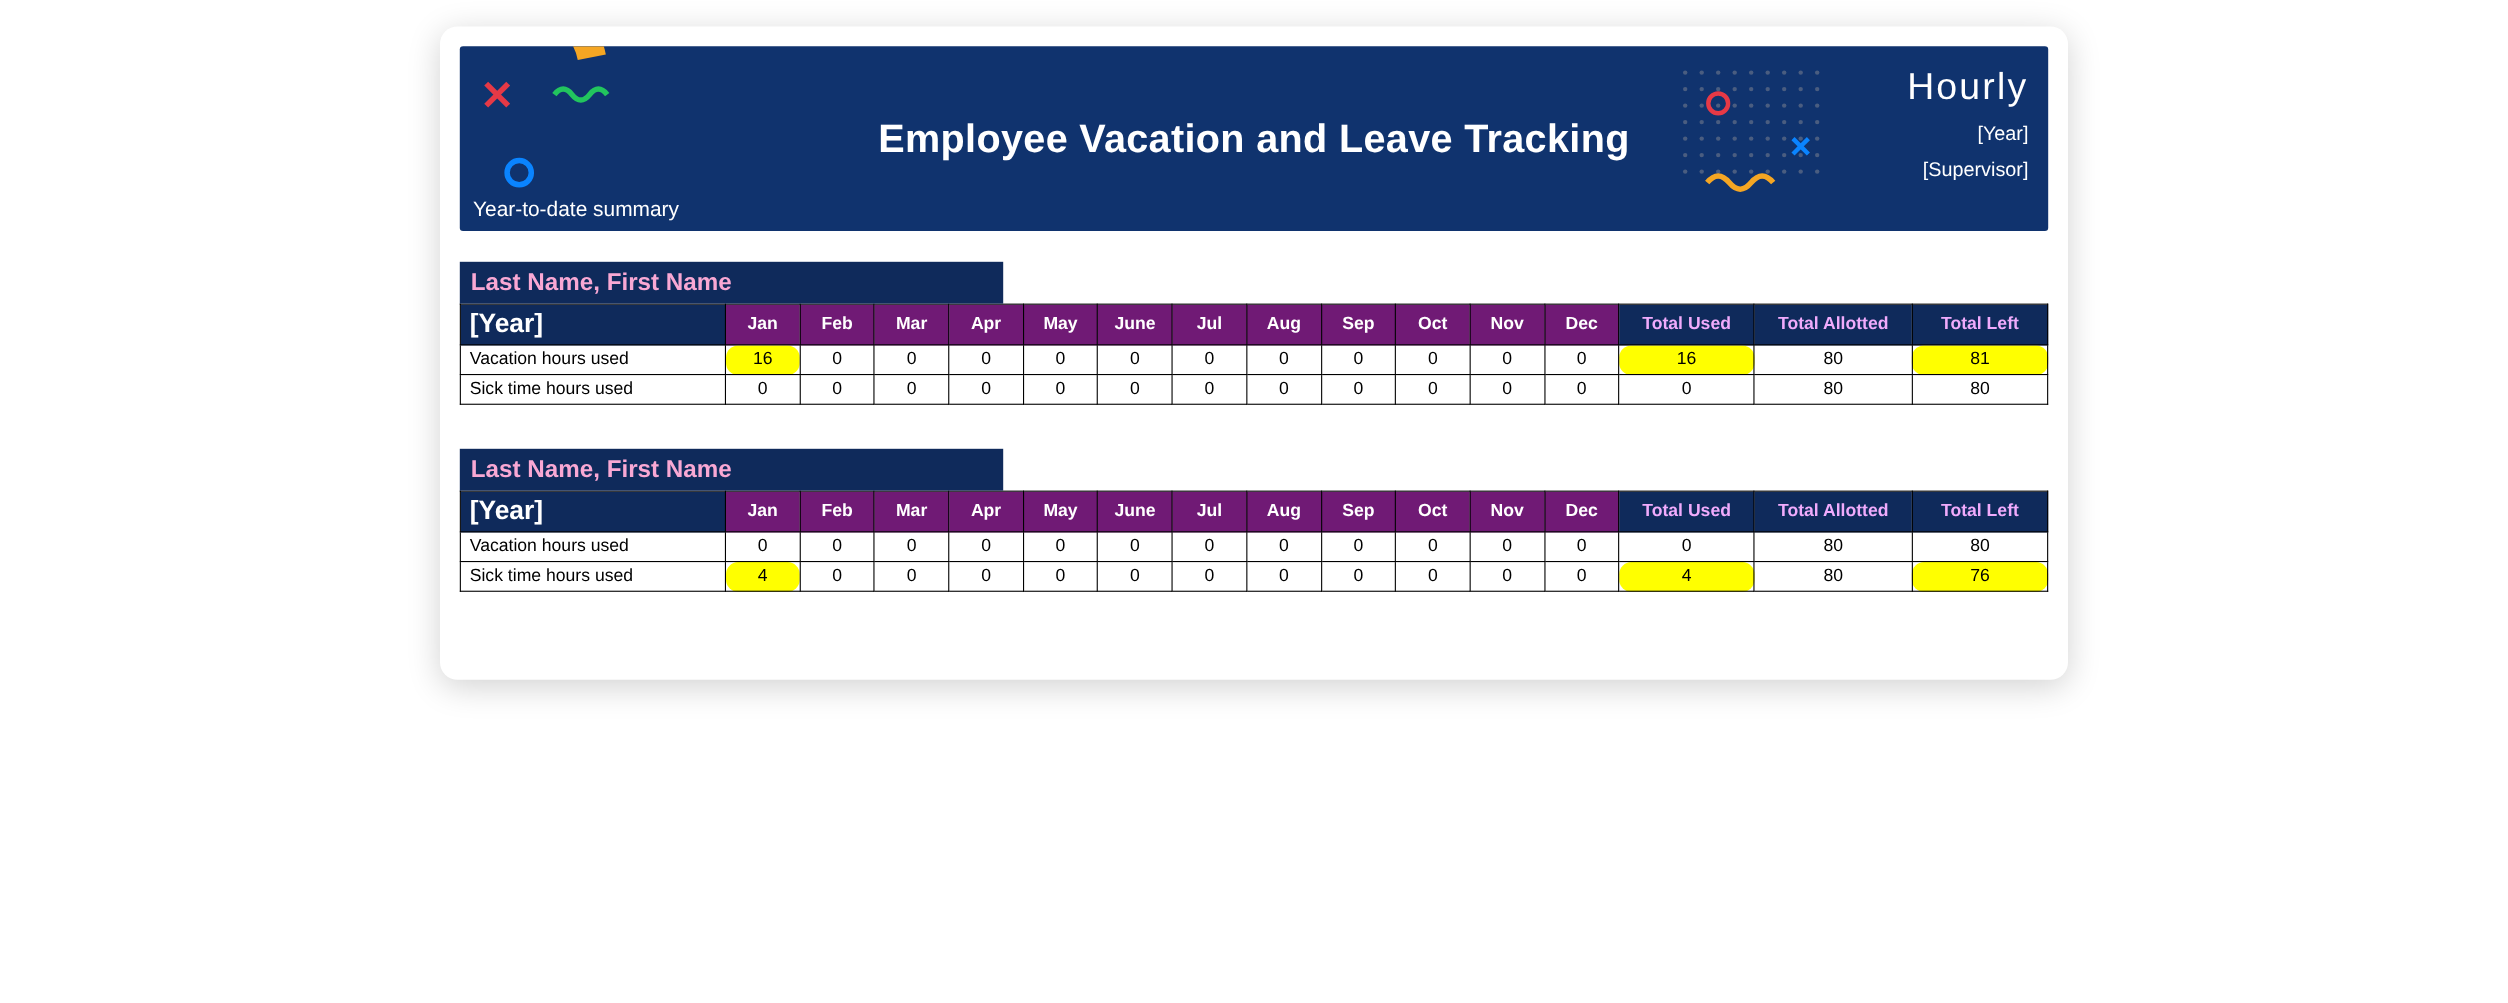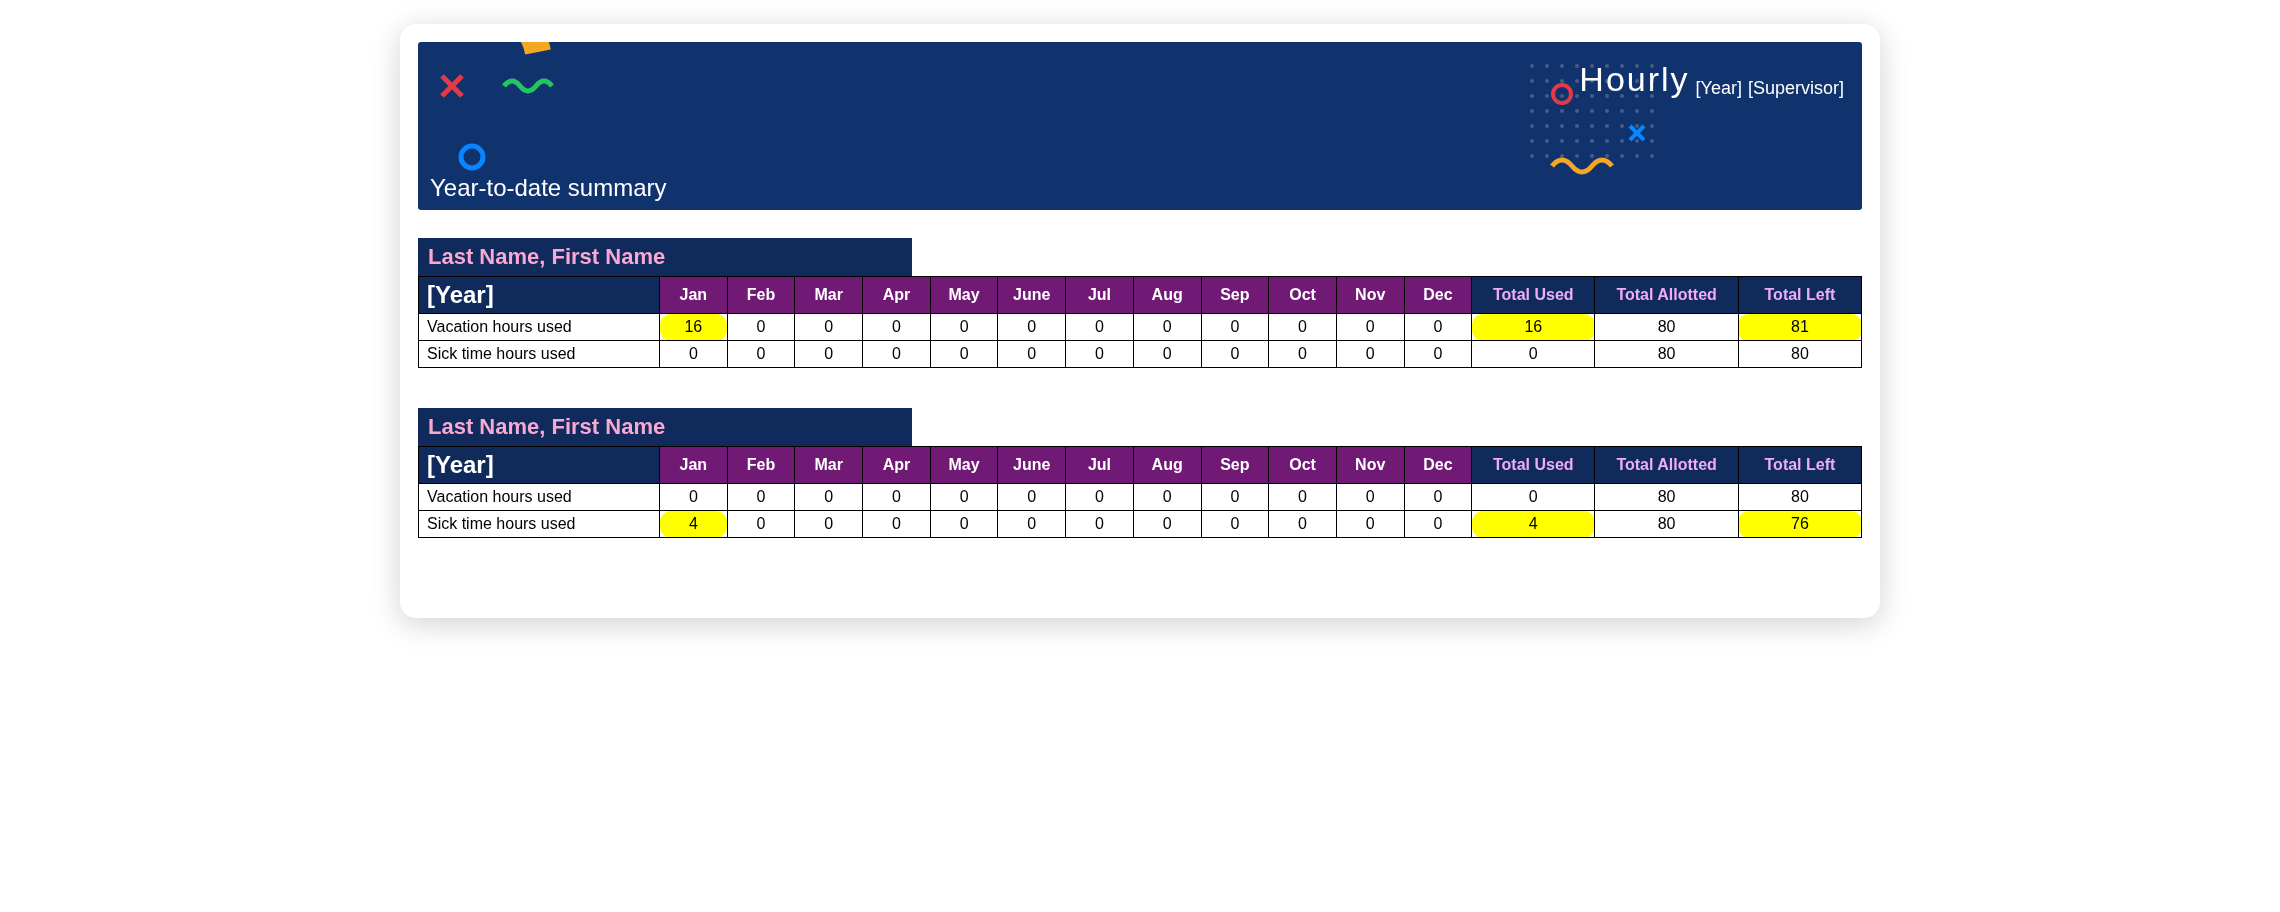--- a/index.html
+++ b/index.html
@@ -23,25 +23,25 @@
     border-radius:3px;
     overflow:hidden;
     display:flex; align-items:center; justify-content:center;
     margin-bottom:28px;
   }
   .banner-title {
     font-size:36px; font-weight:700; text-align:center;
     letter-spacing:.3px;
   }
   .banner-bl {
-    position:absolute; left:12px; bottom:8px; font-size:24px;
+    position:absolute; left:12px; bottom:8px; font-size:19px;
   }
   .banner-right {
     position:absolute; right:18px; top:18px;
-    display:flex; align-items:flex-end;
+    display:flex; flex-direction:column; align-items:flex-end;
     gap:6px;
   }
   .brand { font-size:34px; letter-spacing:2px; font-weight:300; }
   .banner-meta { font-size:18px; margin-top:6px;}
   .deco-l { position:absolute; left:0; top:0; width:200px; height:168px; pointer-events:none; }
   .deco-r { position:absolute; right:180px; top:14px; width:160px; height:140px; pointer-events:none; }
 
   .emp-block { margin-bottom:40px; }
 
   .emp-name-wrap{
@@ -151,20 +151,21 @@
           <circle cx="130" cy="100" r="2"></circle>
       </g>
       <circle cx="40" cy="38" r="9" stroke="#e63946" stroke-width="4" fill="none"></circle>
       <g stroke="#0a84ff" stroke-width="4">
         <line x1="108" y1="70" x2="122" y2="84"></line>
           <line x1="122" y1="70" x2="108" y2="84"></line>
       </g>
       <path d="M30 110 q10 -12 20 0 q10 12 20 0 q10 -12 20 0" stroke="#f5a623" stroke-width="5" fill="none"></path>
     </svg>
 
+    <div class="banner-title">Employee Vacation and Leave Tracking</div>
     <div class="banner-bl">Year-to-date summary</div>
     <div class="banner-right">
       <div class="brand">Hourly</div>
       <div class="banner-meta">[Year]</div>
       <div class="banner-meta">[Supervisor]</div>
     </div>
   </div>
 
   <div id="employees">
       <div class="emp-block">

